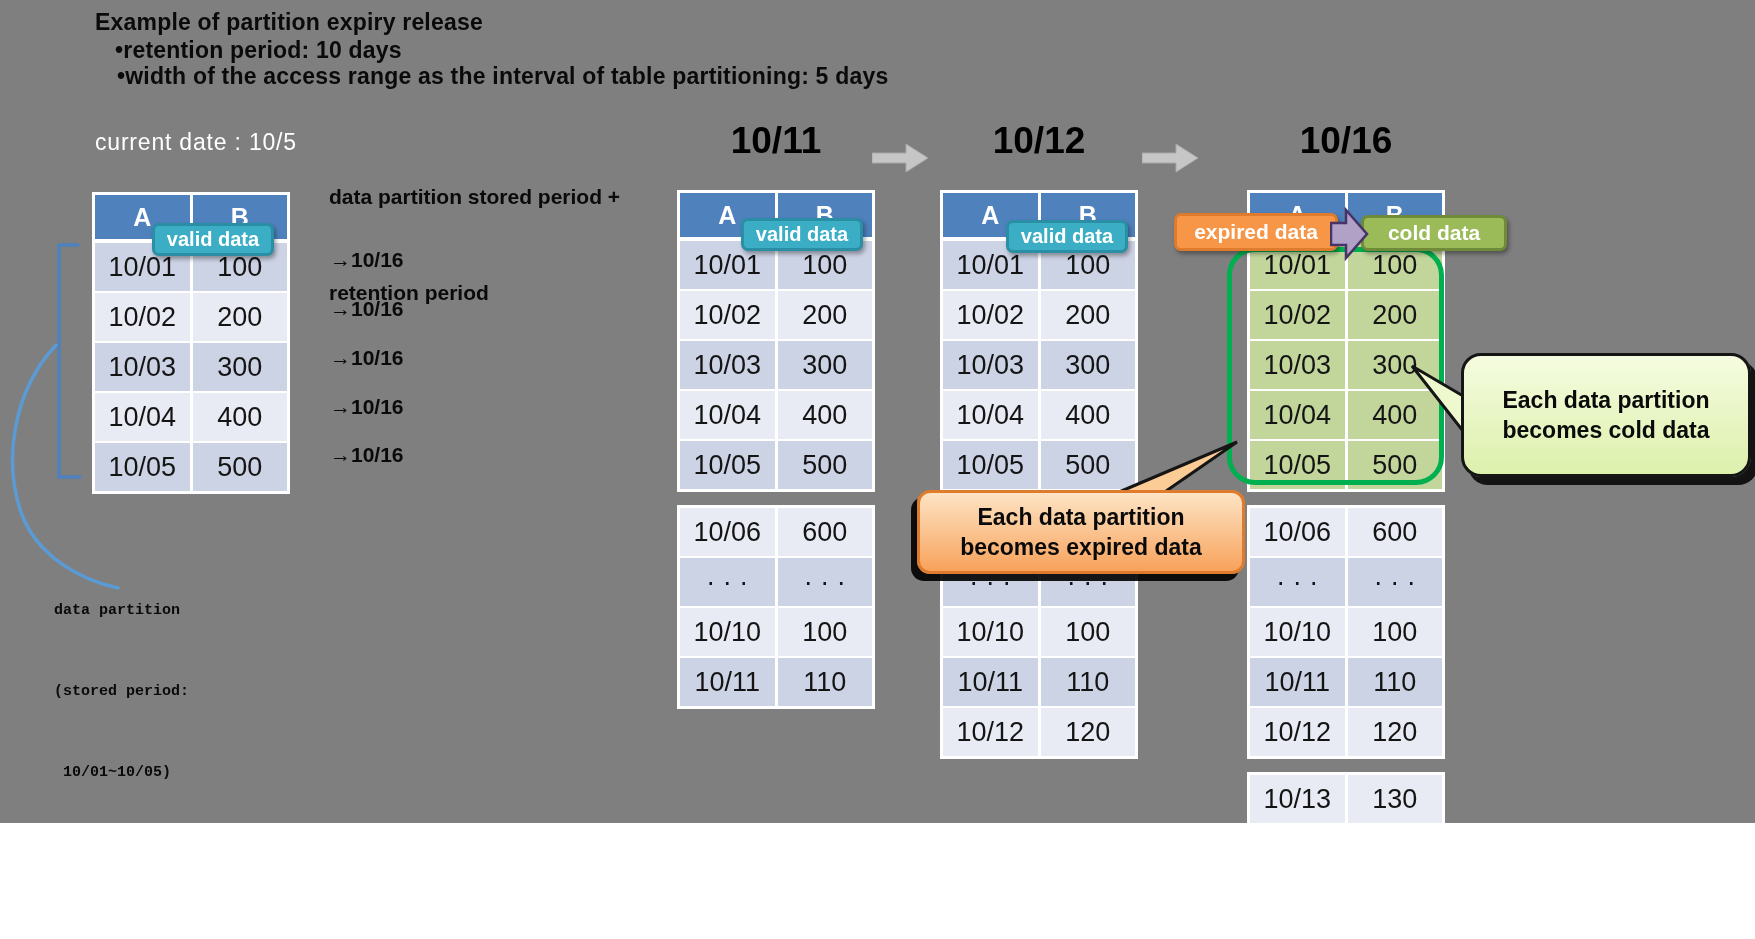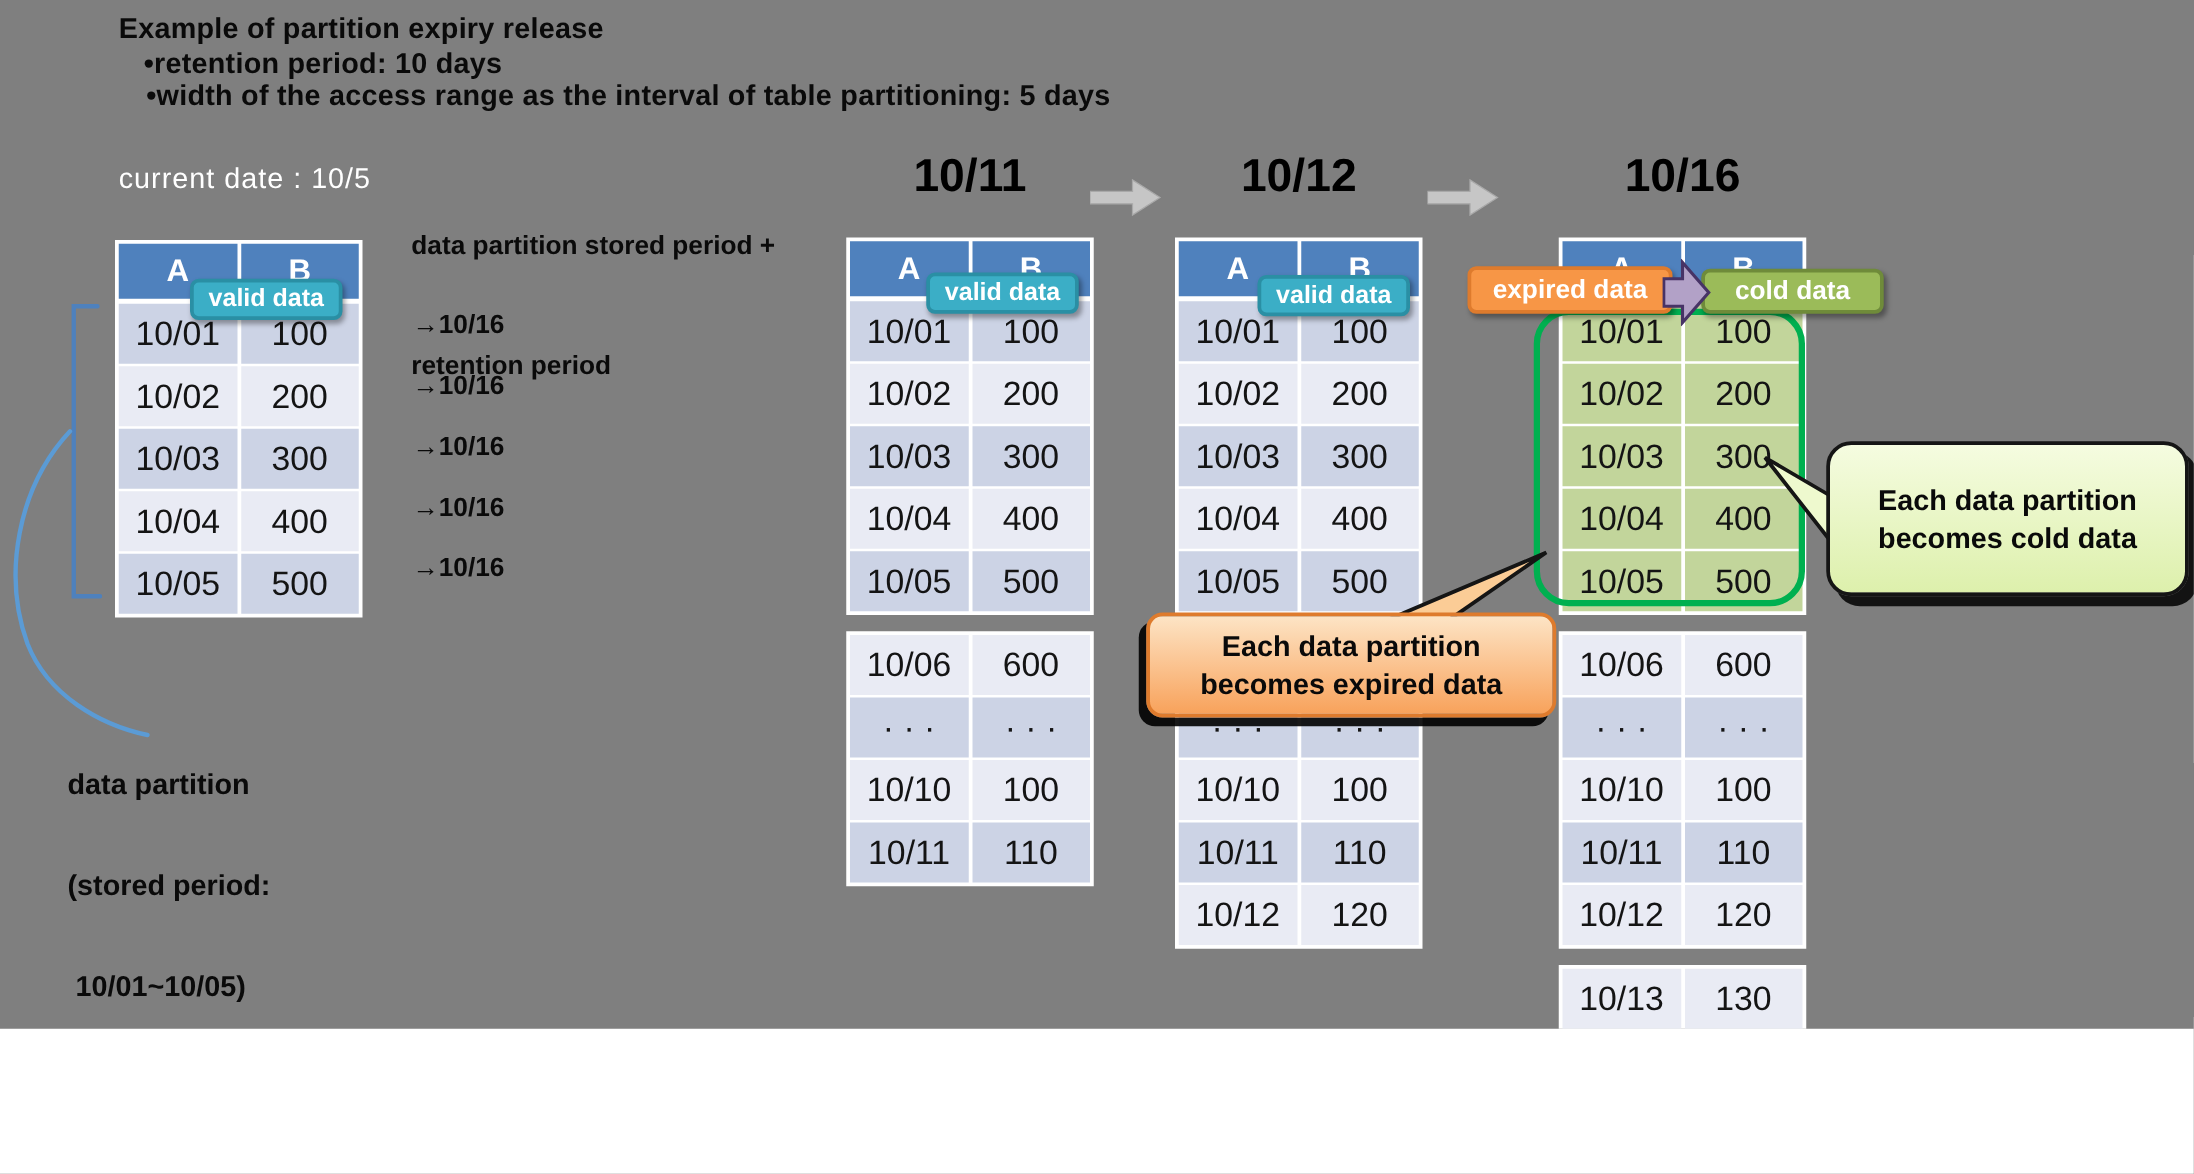--- a/index.html
+++ b/index.html
@@ -9,21 +9,21 @@
     background: var(--c-background, #7F7F7F); overflow: hidden;
   }
 
   
   .h-line { position:absolute; font-weight: bold; font-size: 23px; color:#0a0a0a; white-space: nowrap; letter-spacing: 0.2px; }
 
   .current-date { position:absolute; left:95px; top:129px; font-size:23px; color:#ffffff; letter-spacing:0.8px; white-space:nowrap;text-align:right; }
 
   .note { position:absolute; font-weight:bold; color:#0a0a0a; white-space:pre; }
   .note-retention { left:329px; top:117px; font-size:21px; line-height:32px; }
-  .note-partition { left:54px; top:560px; font-size:23px; line-height:27px; }
+  .note-partition { left:54px; top:543px; font-size:15px; line-height:27px;font-family:Liberation Mono, monospace; }
 
   .ret-arrow { position:absolute; left:310px; font-weight:bold; font-size:21px; color:#0a0a0a; white-space:nowrap; z-index:1;margin-left:20px; }
 
   
   .tbl { position:absolute; width:198px; background:#fff; padding:3px; z-index:1; }
   .thead { display:flex; gap:3px; margin-bottom:4px; }
   .th { flex:1; height:44px; background:var(--c-header_blue,#4F81BD); color:#fff; font-weight:bold; font-size:25px;
         display:flex; align-items:center; justify-content:center; }
   .tbody .tr { display:flex; gap:3px; margin-top:2px; }
   .tbody .tr:first-child { margin-top:0; }

